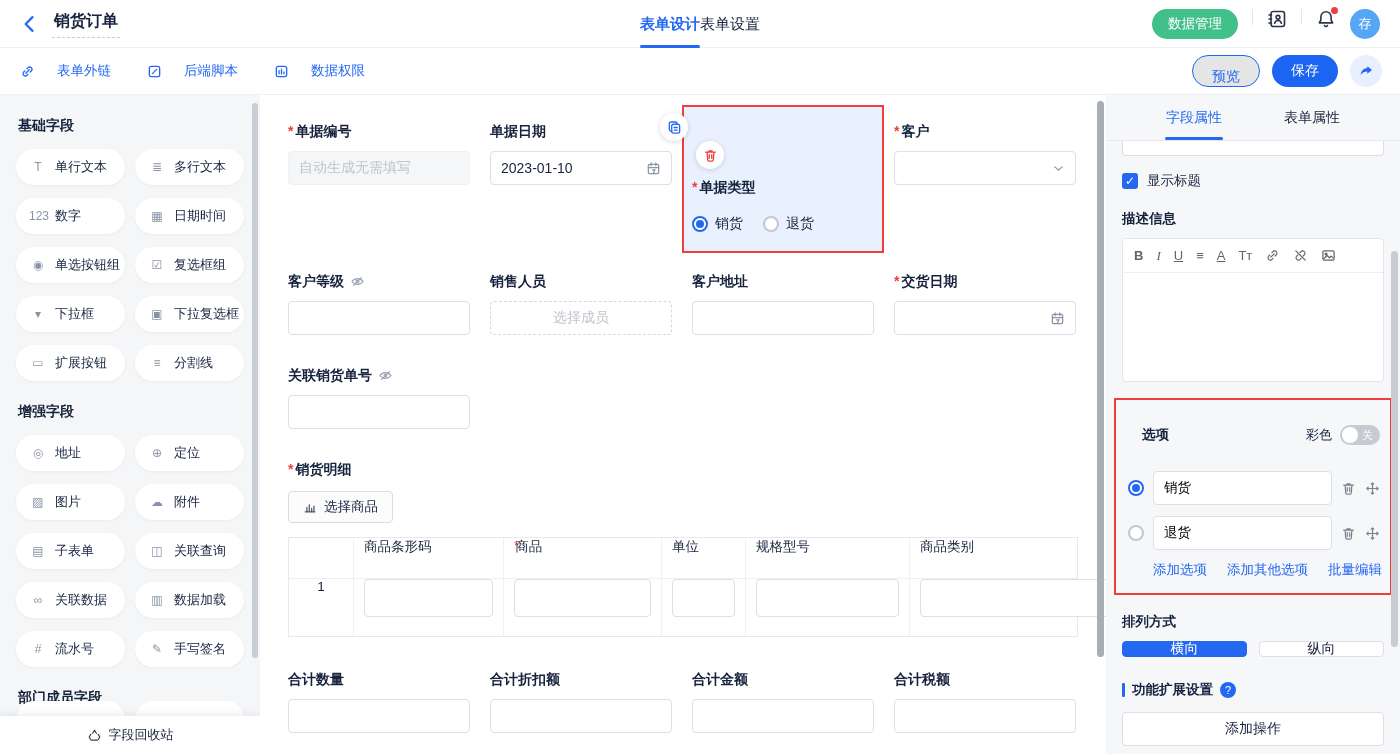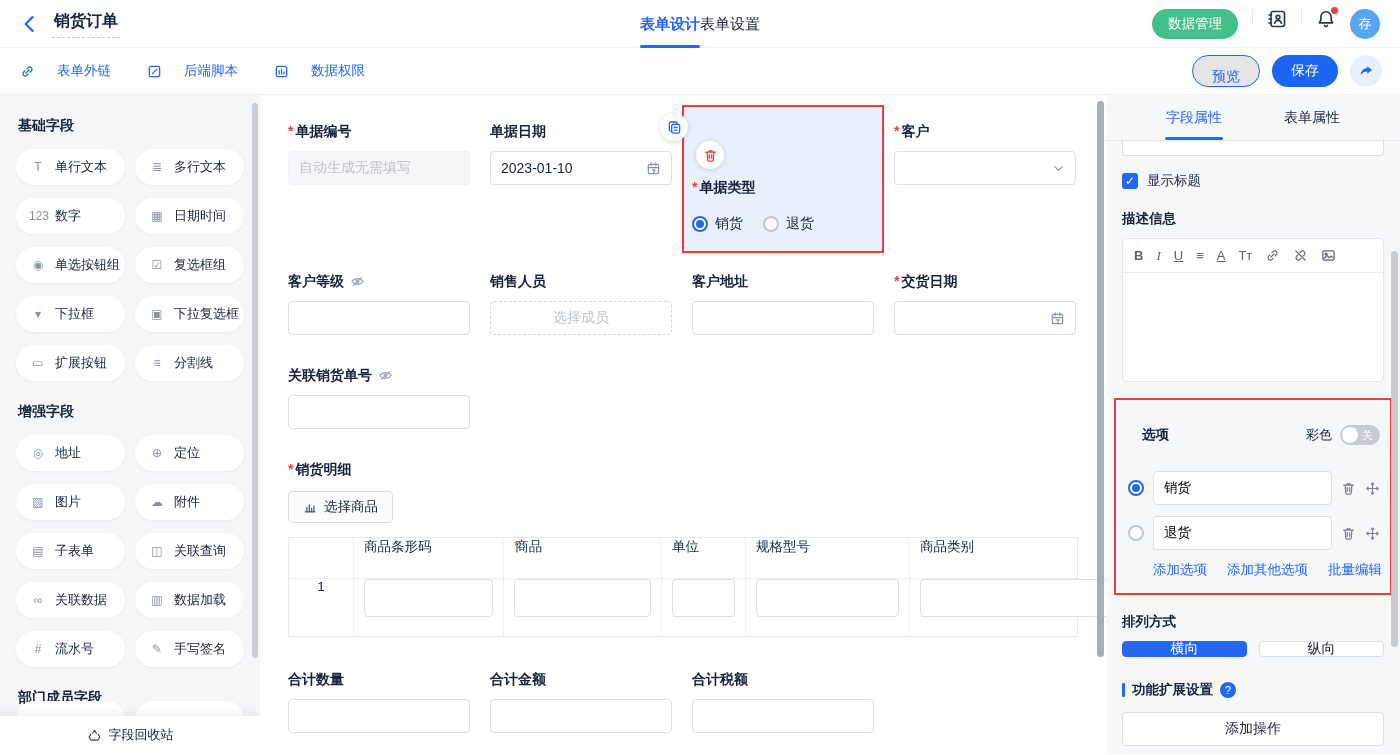--- a/index.html
+++ b/index.html
@@ -507,20 +507,26 @@
 
       <div class="frow totals-row" id="totalsRow1">
           <div class="fcell">
             <div class="flabel">
               <span>合计数量</span>
             </div>
             <div class="ctrl"></div>
           </div>
           <div class="fcell">
             <div class="flabel">
+              <span>合计折扣额</span>
+            </div>
+            <div class="ctrl"></div>
+          </div>
+          <div class="fcell">
+            <div class="flabel">
               <span>合计金额</span>
             </div>
             <div class="ctrl"></div>
           </div>
           <div class="fcell">
             <div class="flabel">
               <span>合计税额</span>
             </div>
             <div class="ctrl"></div>
           </div>

